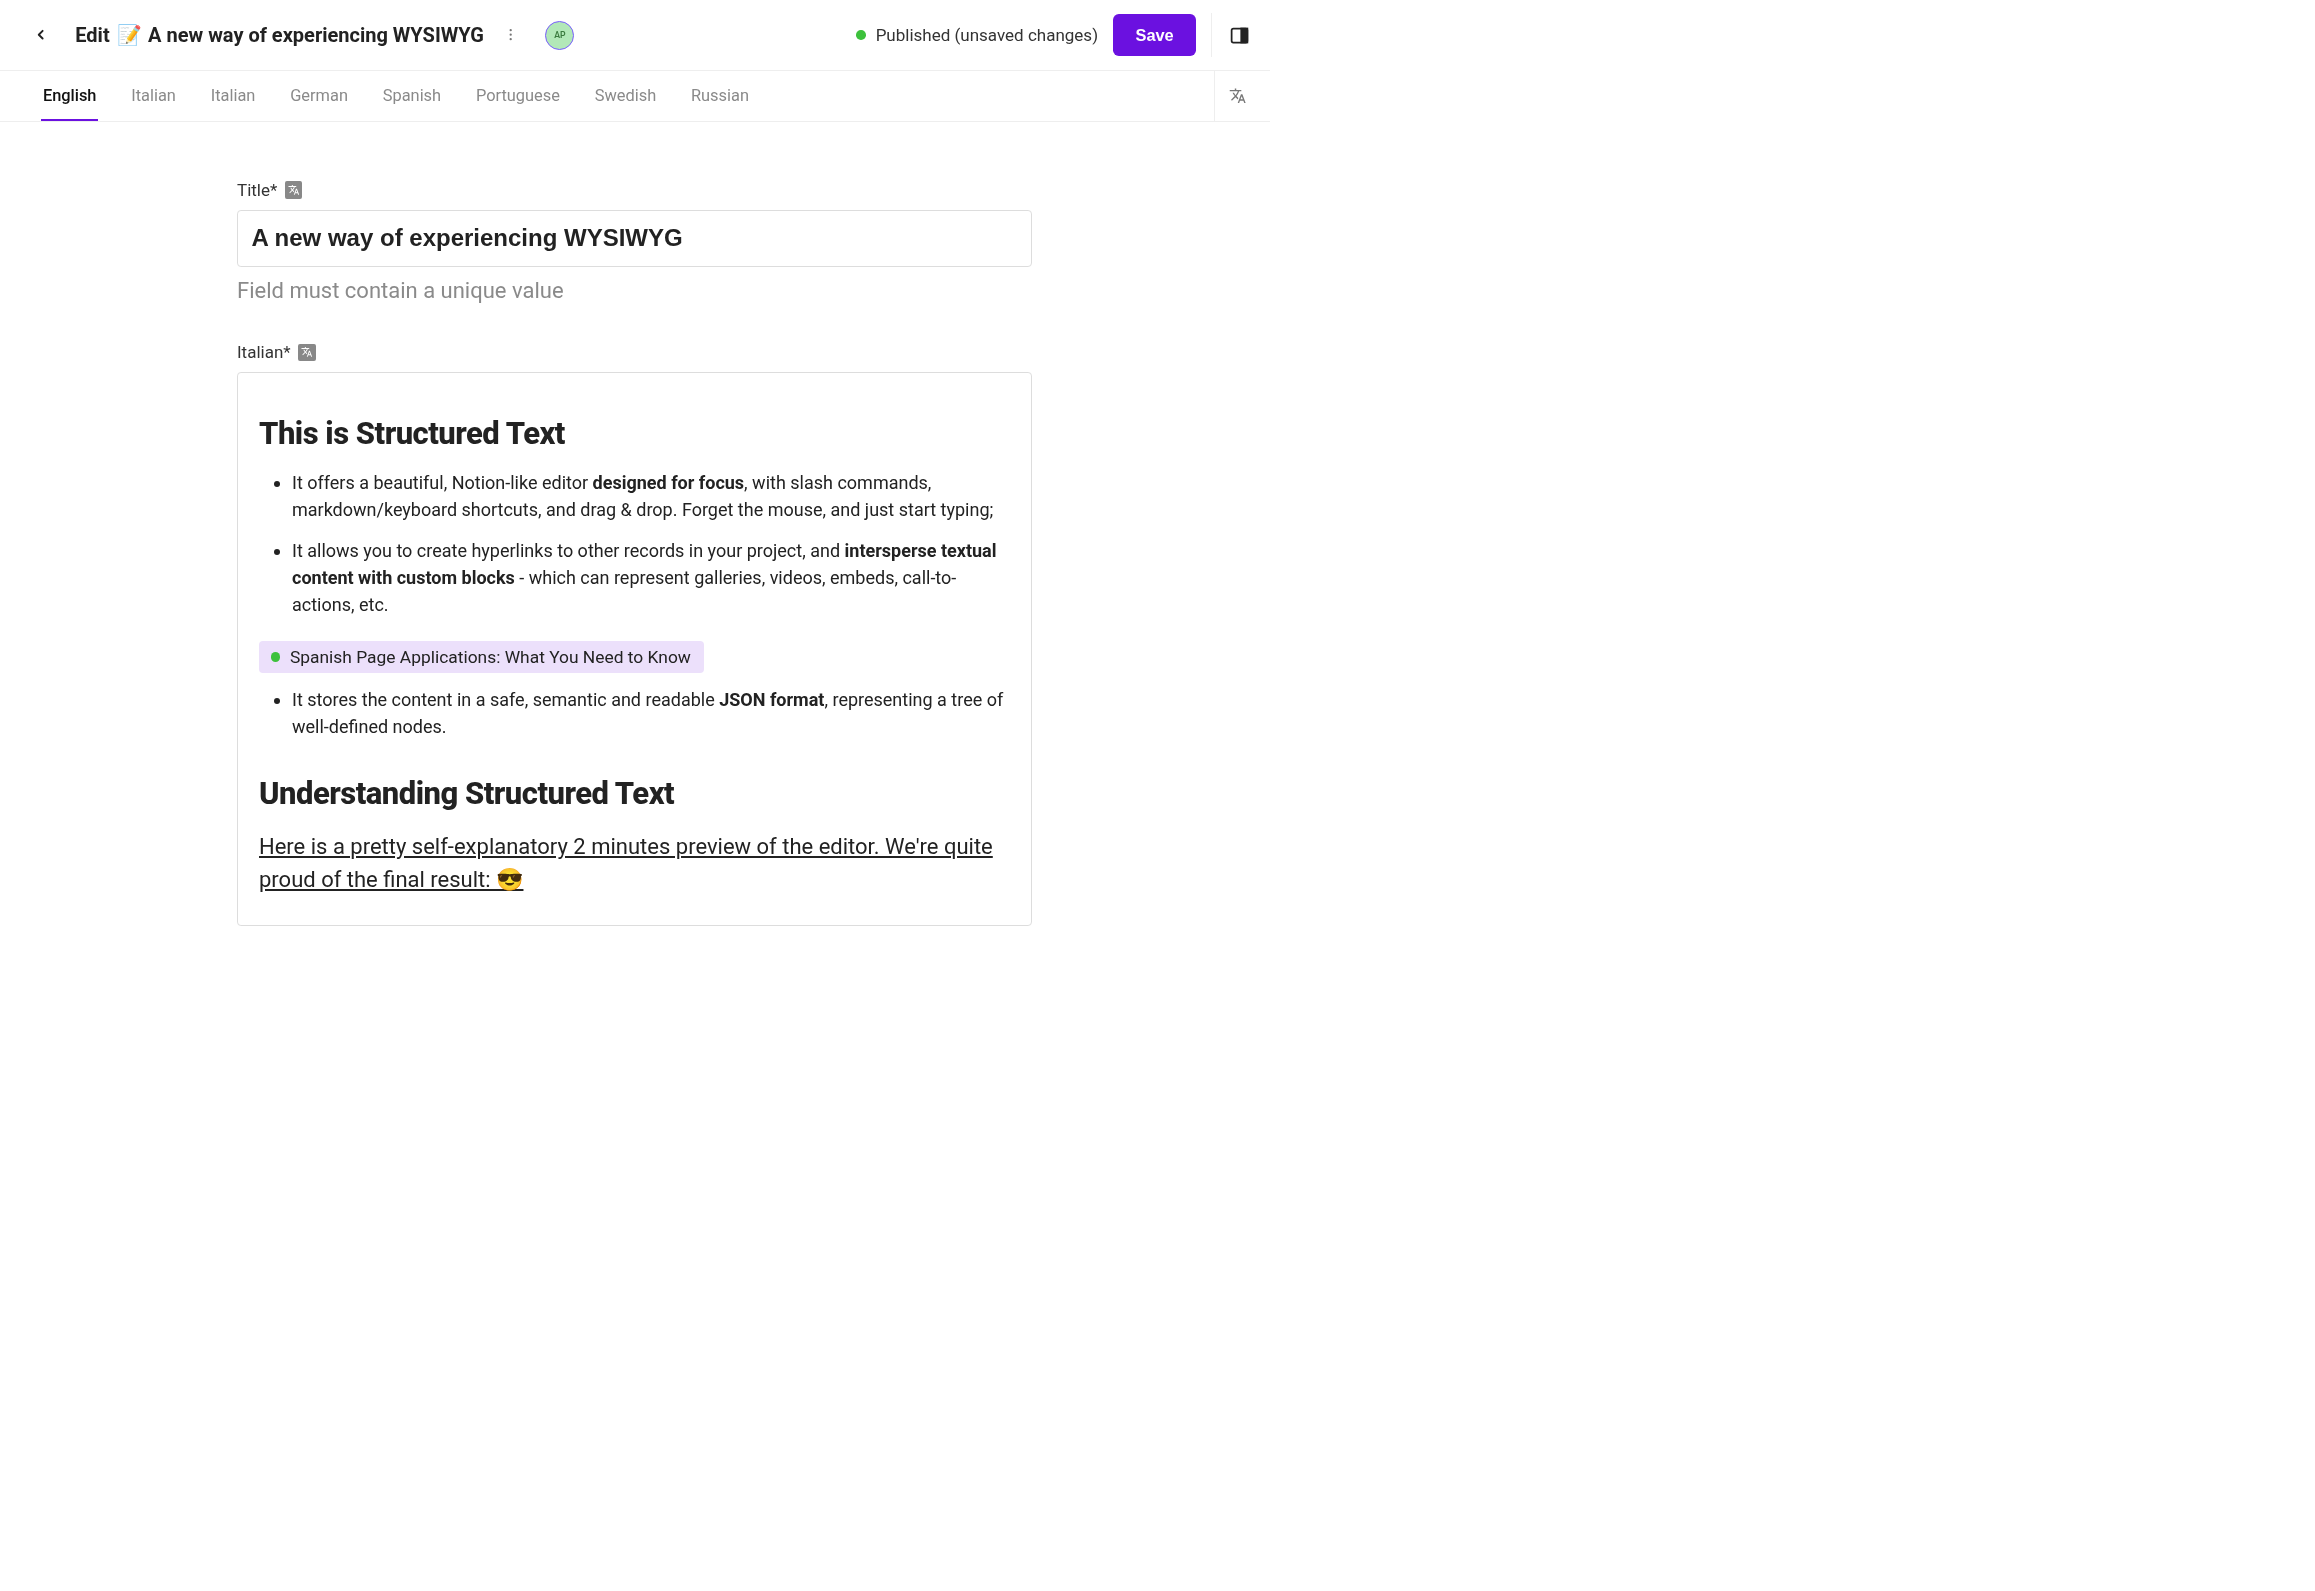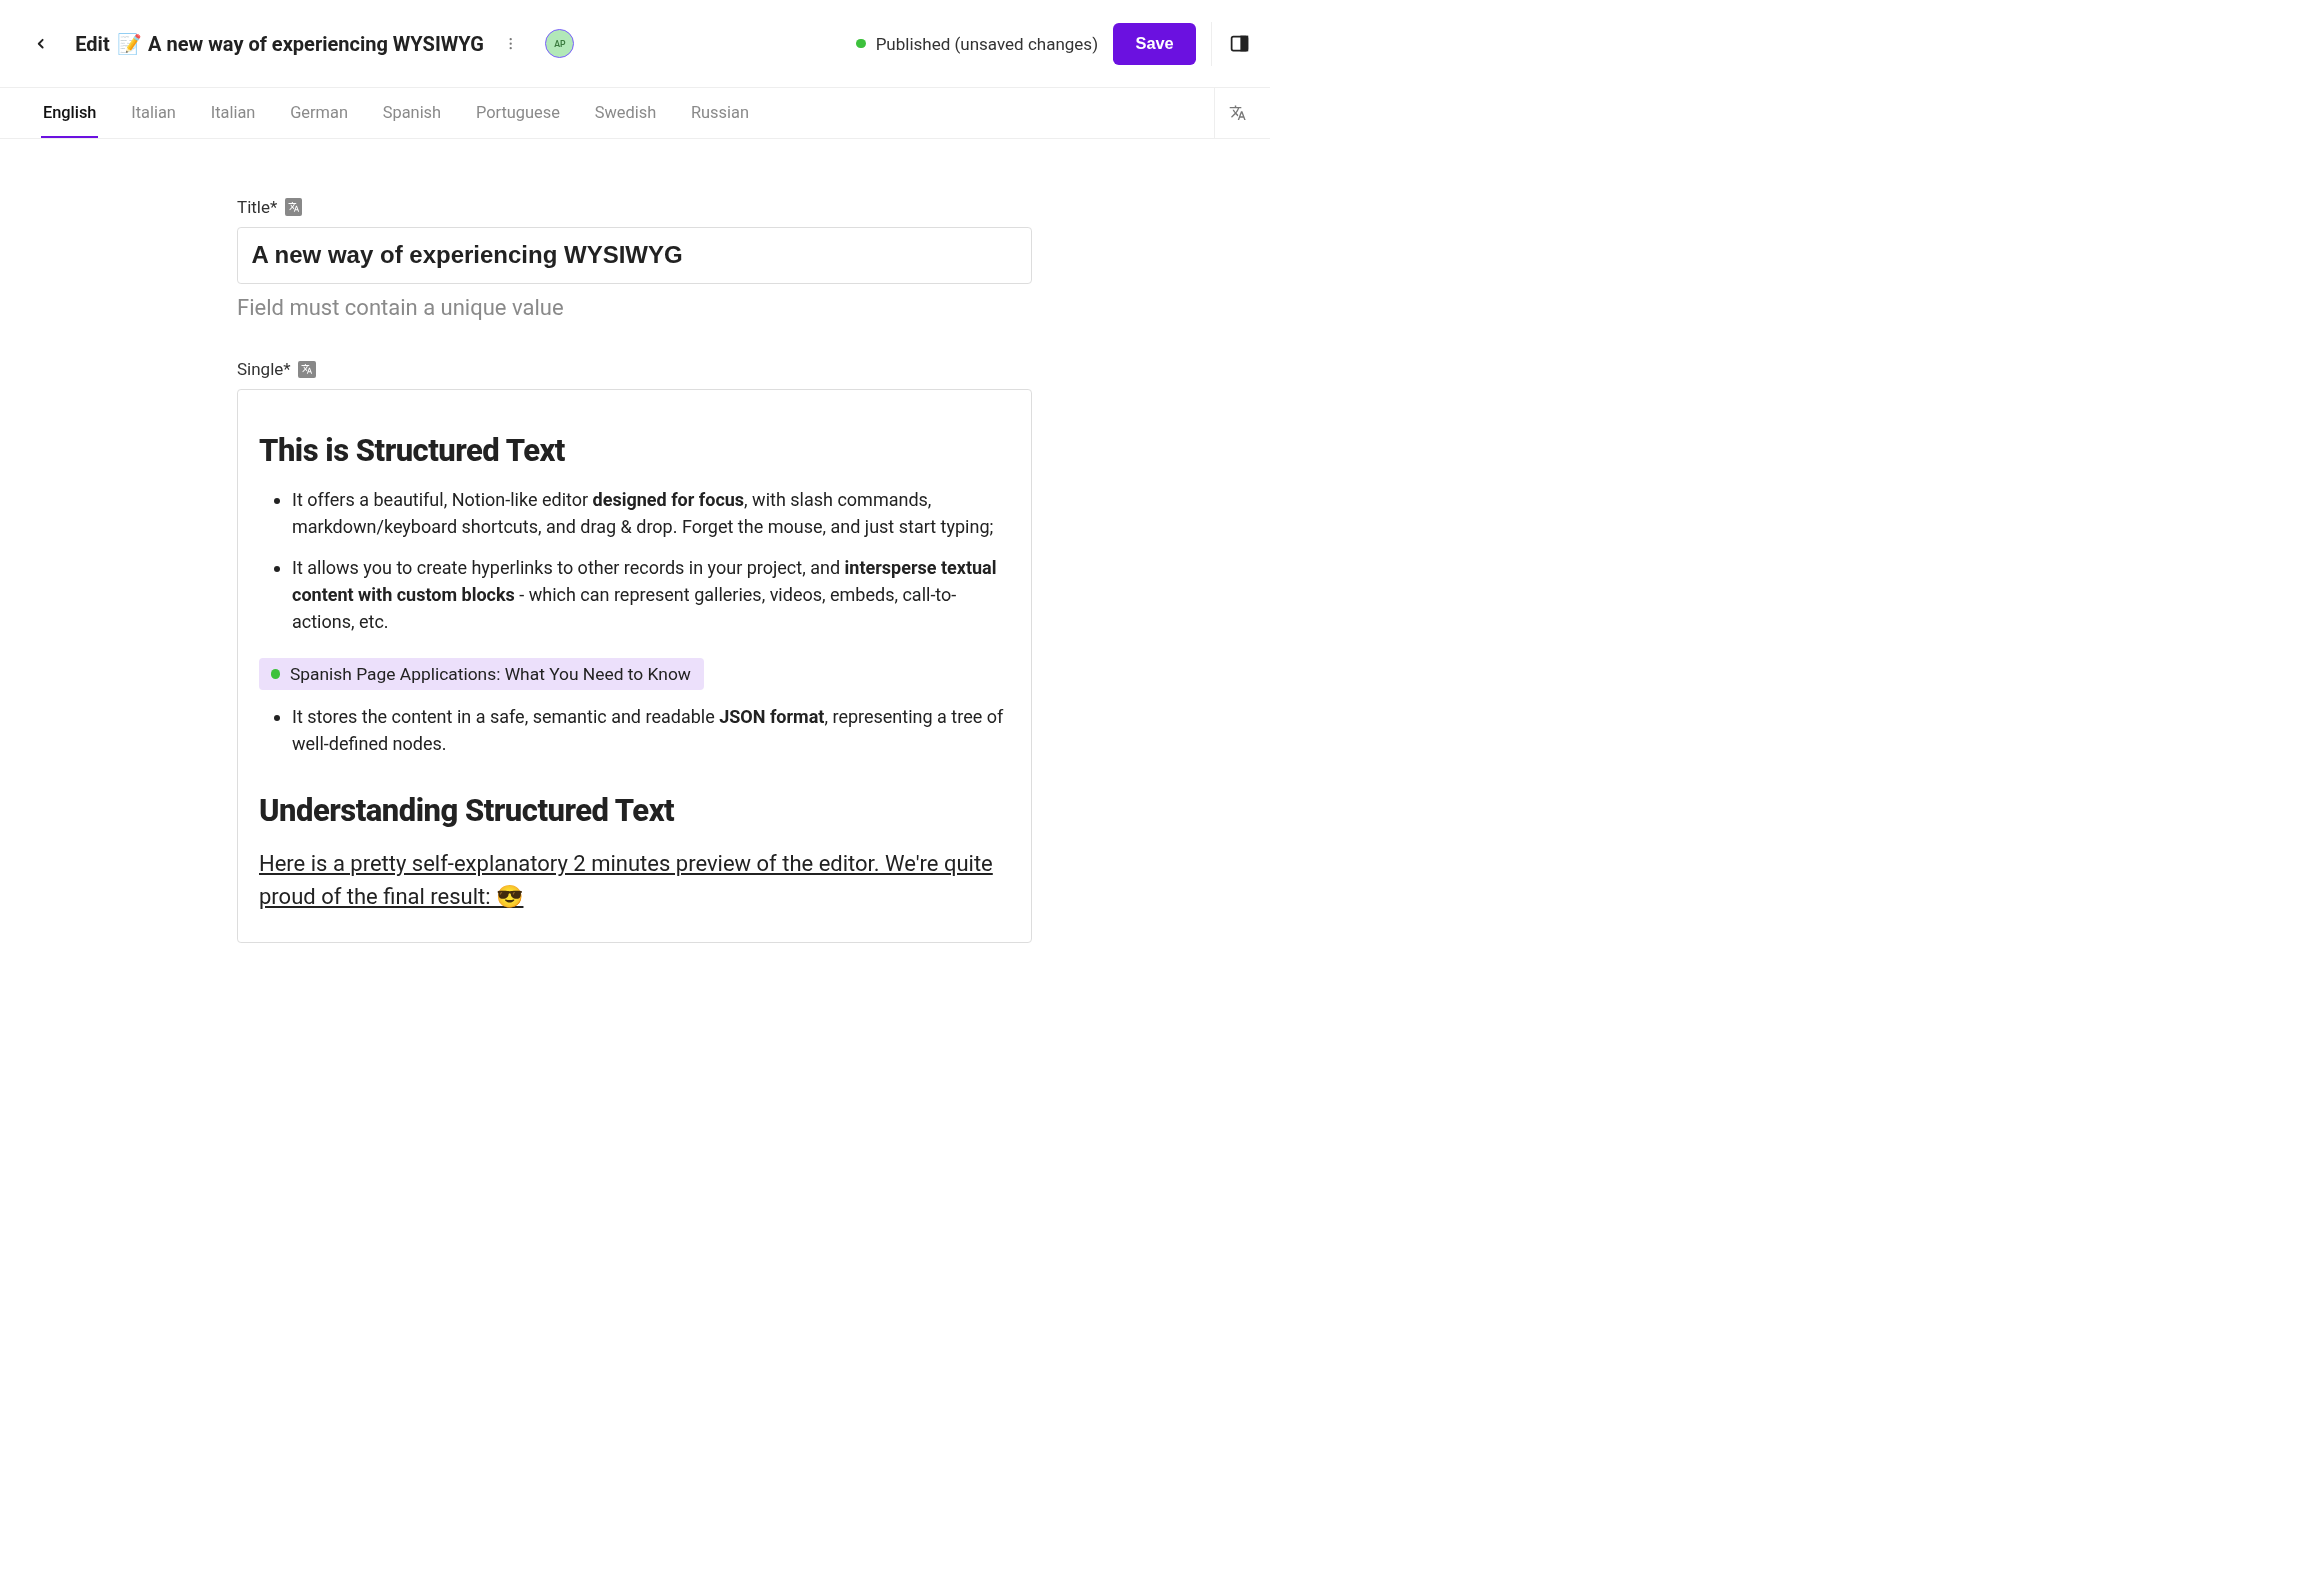--- a/index.html
+++ b/index.html
@@ -5,21 +5,21 @@
   * { box-sizing: border-box; margin: 0; padding: 0; }
   body {
     font-family: -apple-system, BlinkMacSystemFont, "Segoe UI", Roboto, Helvetica, Arial, sans-serif;
     background: #fff;
     color: #111;
     width: 1270px;
   }
   .topbar {
     display: flex;
     align-items: center;
-    height: 88px;
+    height: 71px;
     border-bottom: 1px solid #eee;
     padding: 0 17.4px 0 25px;
   }
   .back-btn {
     width: 31px; height: 31px;
     display: flex; align-items: center; justify-content: center;
     cursor: pointer;
     margin-right: 19.3px;
   }
   .page-title {
@@ -256,21 +256,21 @@
             <path d="M12.87 15.07l-2.54-2.51.03-.03A17.52 17.52 0 0 0 14.07 6H17V4h-7V2H8v2H1v2h11.17A15.5 15.5 0 0 1 9 11.3 15.5 15.5 0 0 1 6.9 8H4.9a17.4 17.4 0 0 0 3 4.56l-5.09 5.02L4 19l5-5 3.11 3.11.76-2.04zM18.5 10h-2L12 22h2l1.12-3h4.75L21 22h2l-4.5-12zm-2.62 7l1.62-4.33L19.12 17h-3.24z"></path>
           </svg>
       </span>
     </div>
     <input type="text" class="title-input" value="A new way of experiencing WYSIWYG" style="">
     <div class="hint">Field must contain a unique value</div>
   </div>
 
   <div class="field-block">
     <div class="field-label">
-      <span>Single*</span>
+      <span>Italian*</span>
       <span class="loc-badge">
         <svg viewBox="0 0 24 24" fill="#fff">
             <path d="M12.87 15.07l-2.54-2.51.03-.03A17.52 17.52 0 0 0 14.07 6H17V4h-7V2H8v2H1v2h11.17A15.5 15.5 0 0 1 9 11.3 15.5 15.5 0 0 1 6.9 8H4.9a17.4 17.4 0 0 0 3 4.56l-5.09 5.02L4 19l5-5 3.11 3.11.76-2.04zM18.5 10h-2L12 22h2l1.12-3h4.75L21 22h2l-4.5-12zm-2.62 7l1.62-4.33L19.12 17h-3.24z"></path>
           </svg>
       </span>
     </div>
     <div class="editor-box">
       <h2>This is Structured Text</h2>
       <ul>
         <li><span>It offers a beautiful, Notion-like editor </span><strong>designed for focus</strong><span>, with slash commands, markdown/keyboard shortcuts, and drag &amp; drop. Forget the mouse, and just start typing;</span></li>

